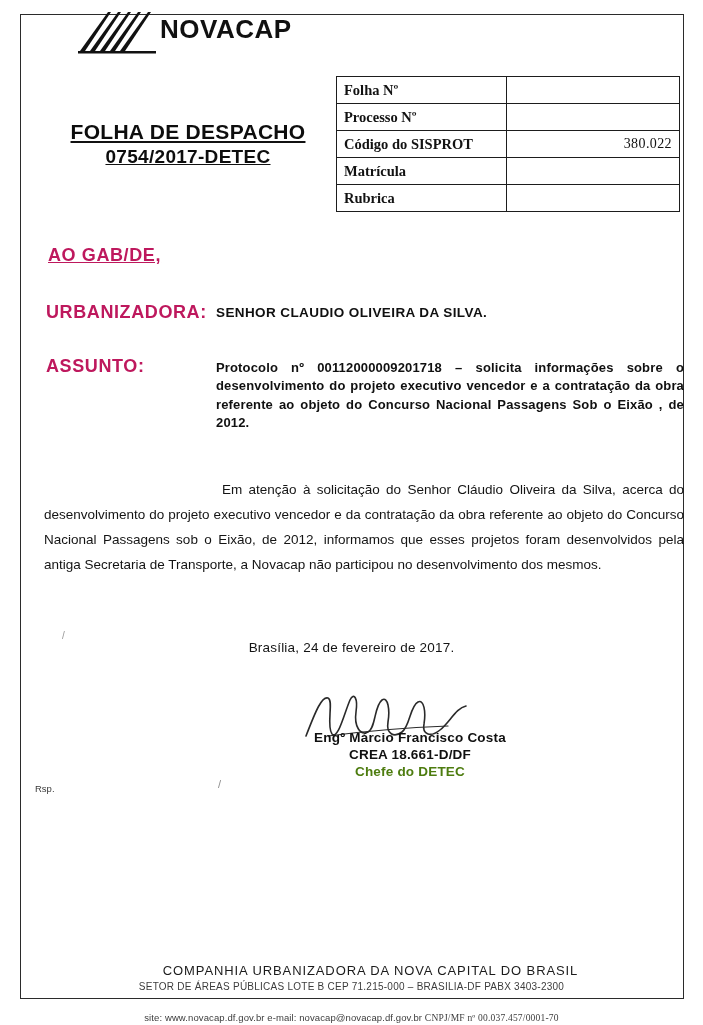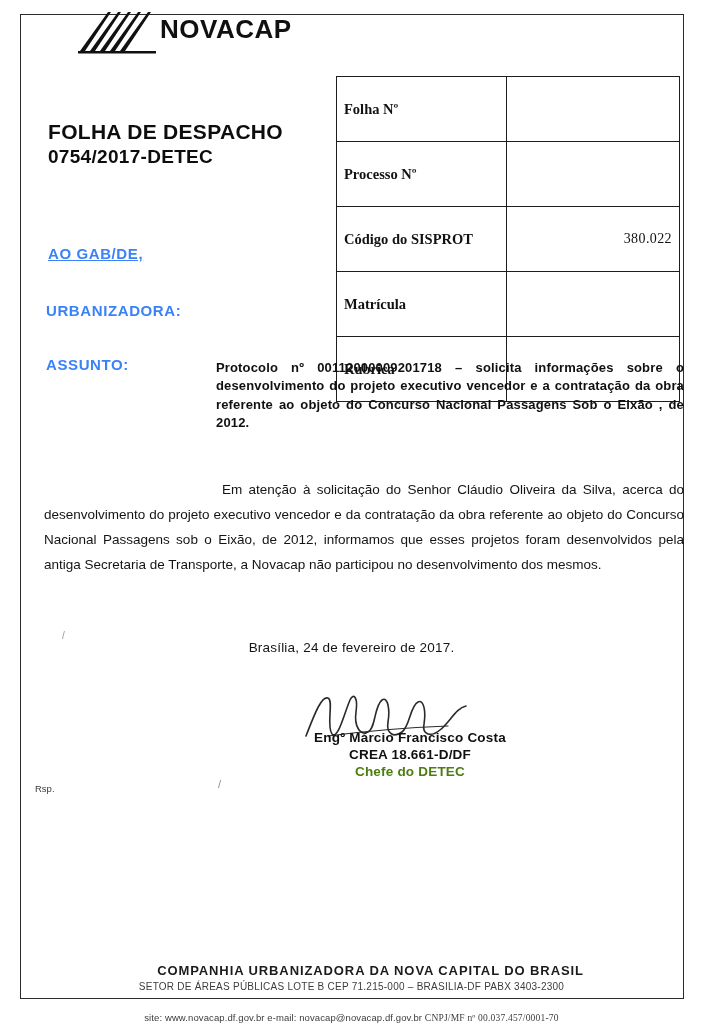--- a/index.html
+++ b/index.html
@@ -60,20 +60,22 @@
     font-family: "Liberation Sans", sans-serif;
     white-space: nowrap;
   }
 
   
   .title-block {
     position: absolute;
     left: 48px;
     top: 120px;
     width: 280px;
+    text-align: center;
+    text-decoration: underline;
   }
   .title-main {
     font-size: 21px;
     font-weight: bold;
     letter-spacing: 0.3px;
     line-height: 1.15;
     color: #0d0d0d;
   }
   .title-sub {
     font-size: 19px;
@@ -89,41 +91,41 @@
     position: absolute;
     left: 336px;
     top: 76px;
     width: 344px;
     border-collapse: collapse;
     font-family: "Liberation Serif", serif;
   }
   .info-table td {
     border: 1px solid #1d1d1d;
     height: 26px;
-    padding: 19px 7px;
+    padding: 0 7px;
     font-size: 14.5px;
     font-weight: bold;
     vertical-align: middle;
     color: #121212;
   }
   .info-table td.label { width: 155px; }
   .info-table td.value {
     text-align: right;
     font-weight: normal;
     font-size: 14px;
     letter-spacing: 0.4px;
   }
 
   
   .field-row {
     position: absolute;
-    font-size: 15px;
+    font-size: 18px;
     font-weight: bold;
     letter-spacing: 0.6px;
-    color: #3b82f6;
+    color: #be185d;
   }
   .lbl-gab {
     left: 48px;
     top: 245px;
     text-decoration: underline;
   }
   .lbl-interessado { left: 46px; top: 302px; }
   .val-interessado {
     position: absolute;
     left: 216px;
@@ -236,21 +238,21 @@
   
   .footer {
     position: absolute;
     left: 0;
     top: 963px;
     width: 703px;
     text-align: center;
   }
   .footer-1 {
     font-size: 13px;
-    font-weight: bold;
+    font-weight: normal;
     letter-spacing: 0.9px;
     color: #1b1b1b;
     margin-left: 38px;
   }
   .footer-2 {
     font-size: 10px;
     letter-spacing: 0.25px;
     color: #3c3c3c;
     margin-top: 3px;
   }
@@ -310,20 +312,21 @@
       <tr>
         <td class="label">Rubrica</td>
         <td class="value"></td>
       </tr>
     </tbody>
   </table>
 
   <div class="field-row lbl-gab">AO GAB/DE,</div>
 
   <div class="field-row lbl-interessado">URBANIZADORA:</div>
+  <div class="val-interessado">SENHOR CLAUDIO OLIVEIRA DA SILVA.</div>
 
   <div class="field-row lbl-assunto">ASSUNTO:</div>
   <div class="val-assunto">Protocolo nº 00112000009201718 – solicita informações  sobre o desenvolvimento do projeto executivo vencedor e a contratação da obra referente ao objeto do Concurso Nacional Passagens Sob o Eixão , de 2012.</div>
 
   <div class="body-text">Em atenção à solicitação do Senhor Cláudio Oliveira da Silva, acerca do desenvolvimento do projeto executivo vencedor e da contratação da obra referente ao objeto do Concurso Nacional Passagens sob o Eixão, de 2012, informamos que esses projetos foram desenvolvidos pela antiga Secretaria de Transporte, a Novacap não participou no desenvolvimento dos mesmos.</div>
 
   <div class="place-date">Brasília, 24 de fevereiro de 2017.</div>
 
   <div class="sign-block">
     <svg class="sign-scribble" viewBox="0 0 210 48">

